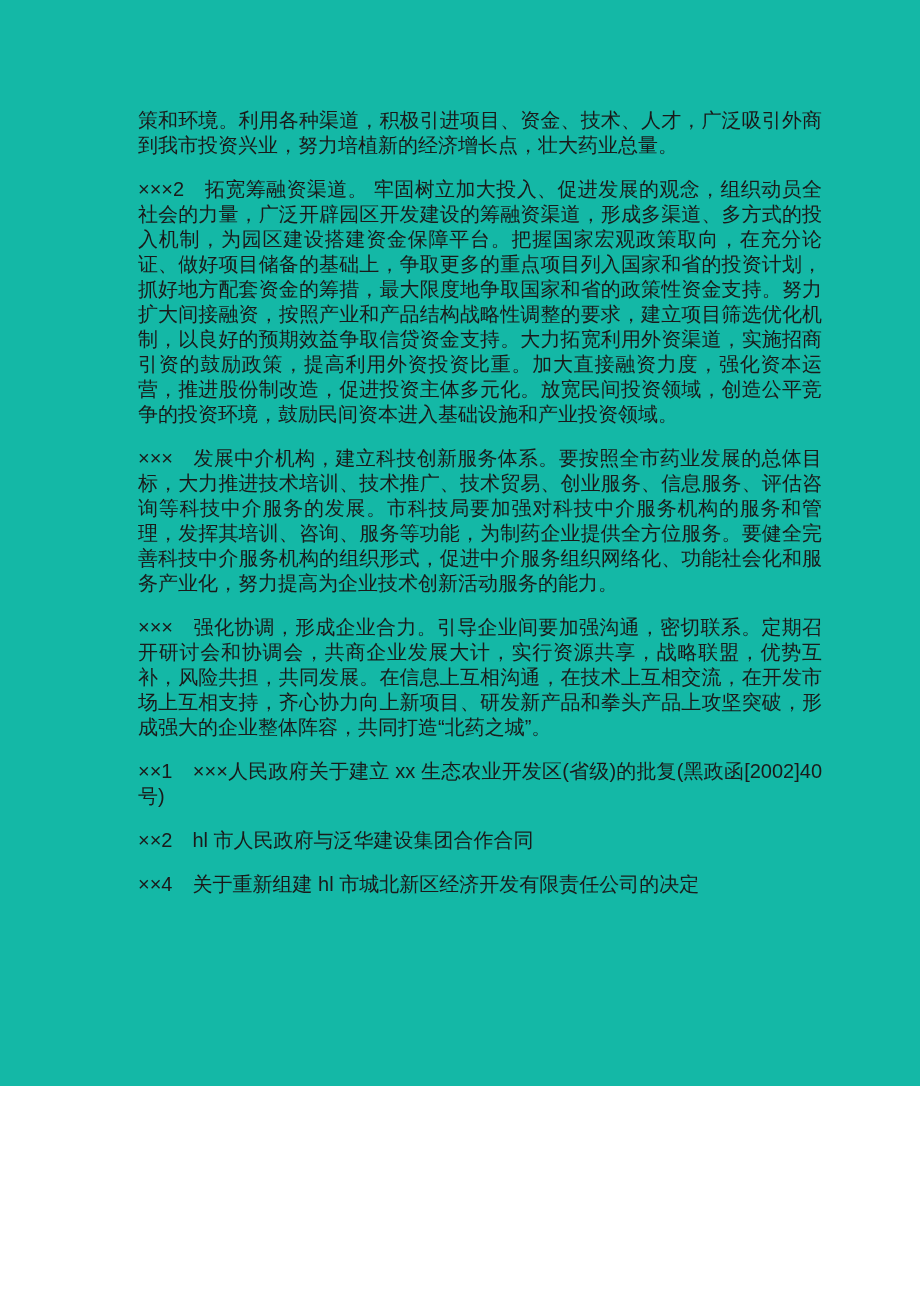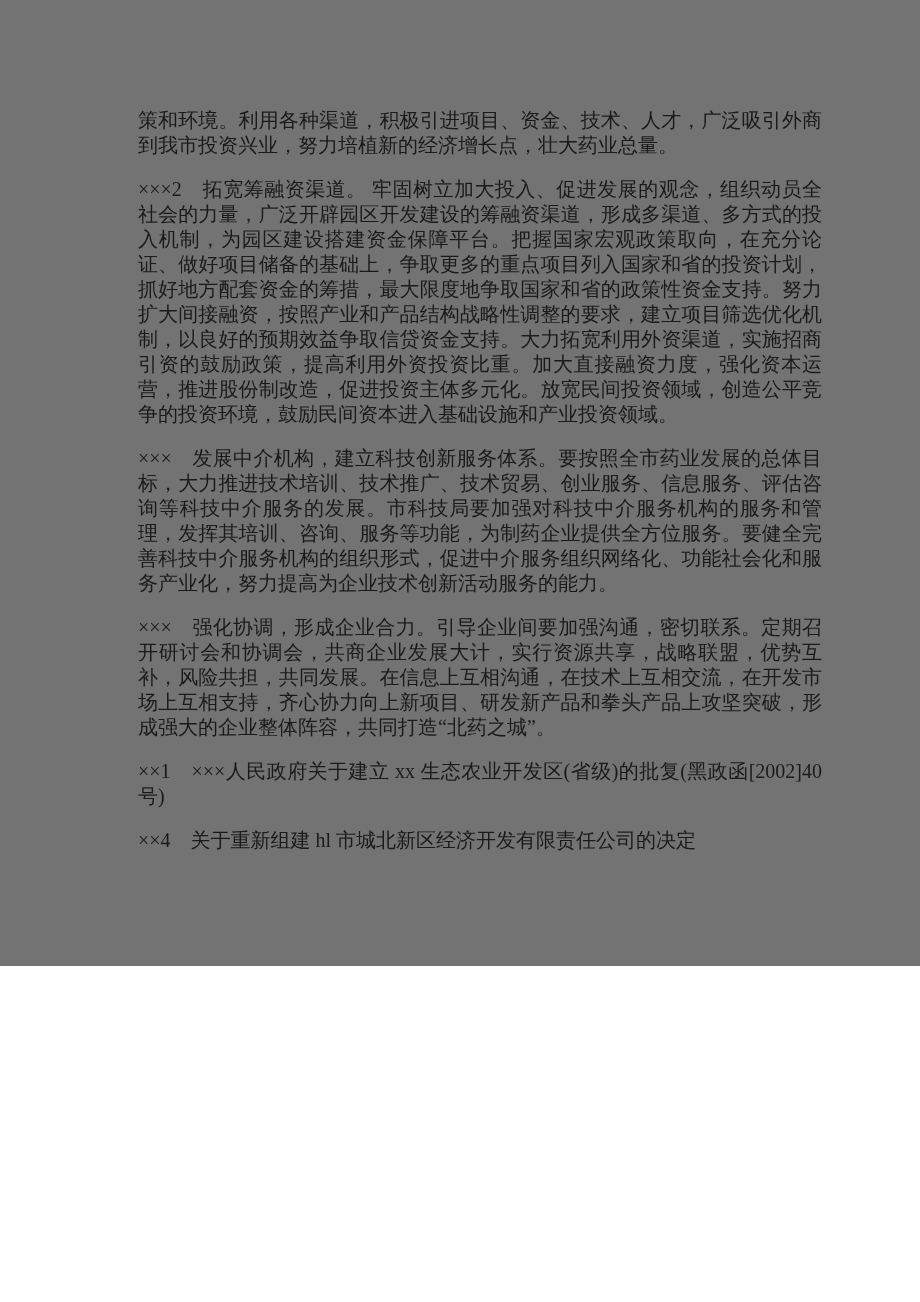--- a/index.html
+++ b/index.html
@@ -1,23 +1,23 @@
 <!DOCTYPE html>
 <html><head>
 <meta charset="utf-8">
 <style>
   * { margin: 0; padding: 0; box-sizing: border-box; }
   html, body { background: #ffffff; }
   .page {
     position: relative;
     width: 920px;
-    height: 966px;
-    background: #737373;
+    height: 1086px;
+    background: #14b8a6;
     overflow: hidden;
-    font-family: Liberation Serif, serif;
+    font-family: Liberation Sans, sans-serif;
   }
   .doc-content {
     position: absolute;
     left: 138px;
     top: 108px;
     width: 684px;
     color: #1a1a1a;
     font-size: 20px;
     line-height: 25px;
     text-align: justify;
@@ -31,15 +31,16 @@
 </head>
 <body>
 
 <div class="page">
   <div class="doc-content">
     <p>策和环境。利用各种渠道，积极引进项目、资金、技术、人才，广泛吸引外商到我市投资兴业，努力培植新的经济增长点，壮大药业总量。</p>
     <p>×××2　拓宽筹融资渠道。 牢固树立加大投入、促进发展的观念，组织动员全社会的力量，广泛开辟园区开发建设的筹融资渠道，形成多渠道、多方式的投入机制，为园区建设搭建资金保障平台。把握国家宏观政策取向，在充分论证、做好项目储备的基础上，争取更多的重点项目列入国家和省的投资计划，抓好地方配套资金的筹措，最大限度地争取国家和省的政策性资金支持。努力扩大间接融资，按照产业和产品结构战略性调整的要求，建立项目筛选优化机制，以良好的预期效益争取信贷资金支持。大力拓宽利用外资渠道，实施招商引资的鼓励政策，提高利用外资投资比重。加大直接融资力度，强化资本运营，推进股份制改造，促进投资主体多元化。放宽民间投资领域，创造公平竞争的投资环境，鼓励民间资本进入基础设施和产业投资领域。</p>
     <p>×××　发展中介机构，建立科技创新服务体系。要按照全市药业发展的总体目标，大力推进技术培训、技术推广、技术贸易、创业服务、信息服务、评估咨询等科技中介服务的发展。市科技局要加强对科技中介服务机构的服务和管理，发挥其培训、咨询、服务等功能，为制药企业提供全方位服务。要健全完善科技中介服务机构的组织形式，促进中介服务组织网络化、功能社会化和服务产业化，努力提高为企业技术创新活动服务的能力。</p>
     <p>×××　强化协调，形成企业合力。引导企业间要加强沟通，密切联系。定期召开研讨会和协调会，共商企业发展大计，实行资源共享，战略联盟，优势互补，风险共担，共同发展。在信息上互相沟通，在技术上互相交流，在开发市场上互相支持，齐心协力向上新项目、研发新产品和拳头产品上攻坚突破，形成强大的企业整体阵容，共同打造“北药之城”。</p>
     <p>××1　×××人民政府关于建立 xx 生态农业开发区(省级)的批复(黑政函[2002]40 号)</p>
+    <p>××2　hl 市人民政府与泛华建设集团合作合同</p>
     <p>××4　关于重新组建 hl 市城北新区经济开发有限责任公司的决定</p>
   </div>
 </div>
 
 </body></html>

